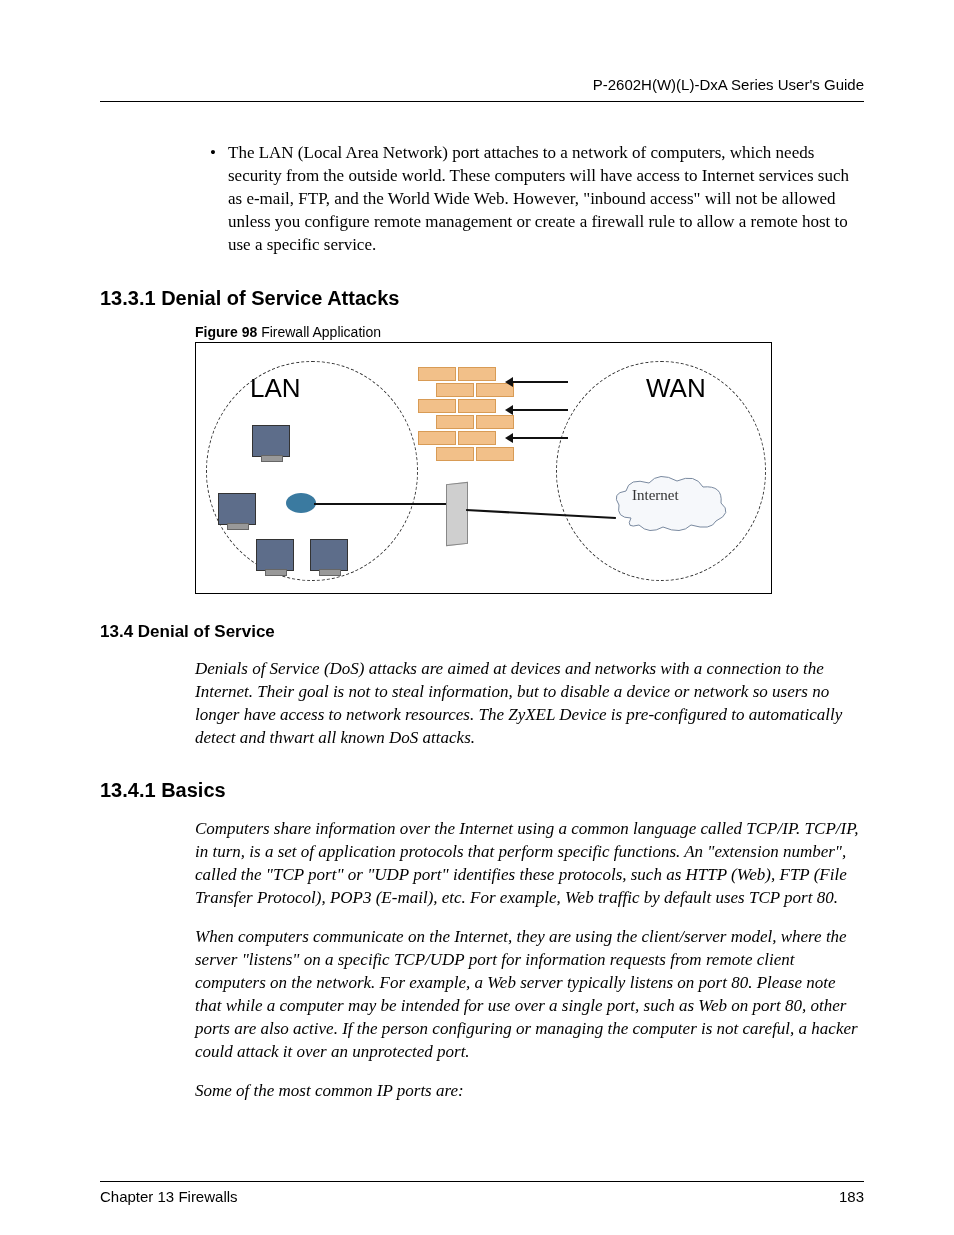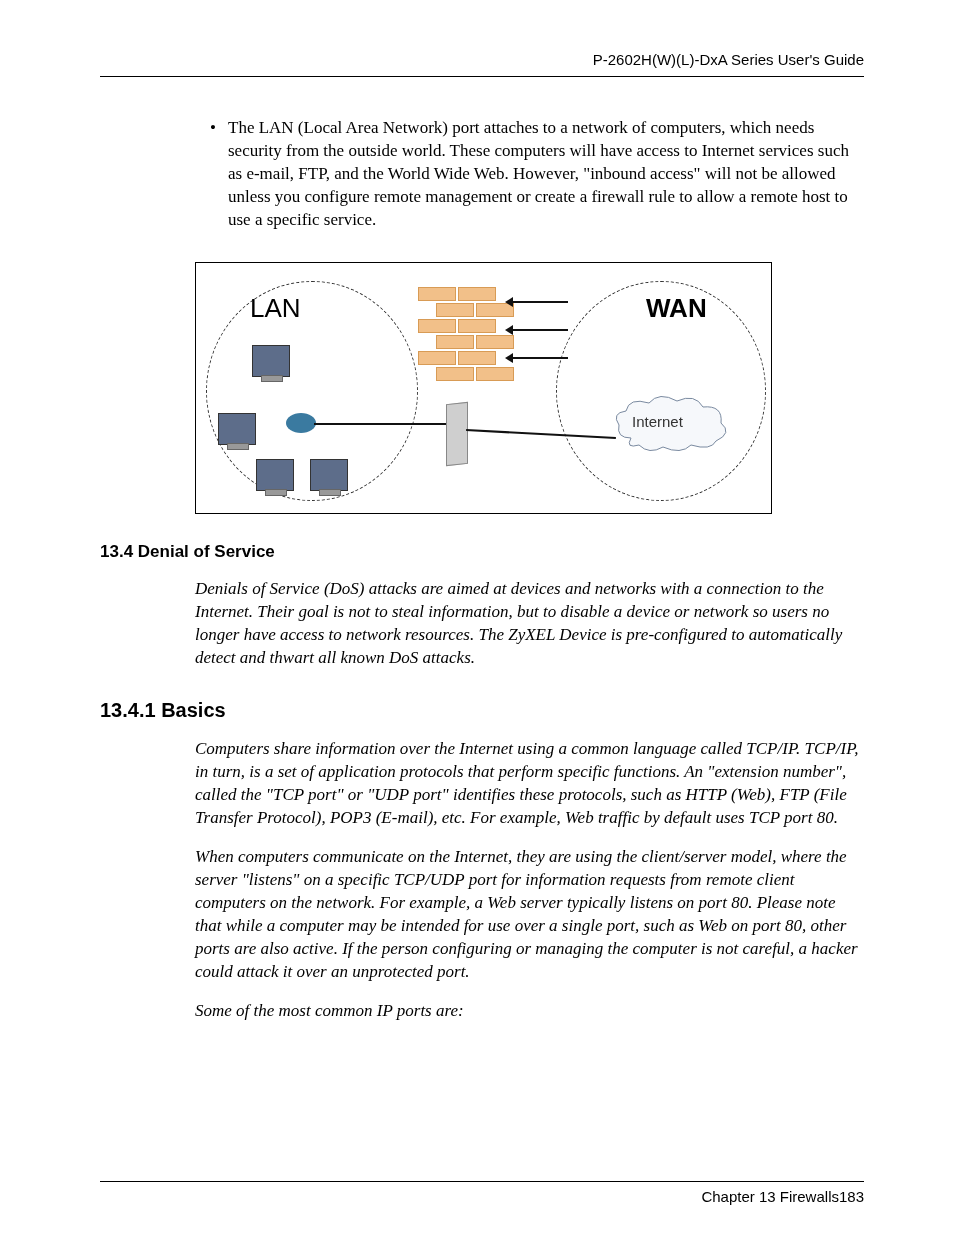--- a/index.html
+++ b/index.html
@@ -5,21 +5,21 @@
   body {
     margin: 0;
     padding: 0;
     font-family: "Times New Roman", Times, serif;
     font-size: 17px;
     color: #000;
     background: #fff;
     width: 954px;
   }
   .page {
-    padding: 51px 90px 30px 100px;
+    padding: 76px 90px 30px 100px;
     box-sizing: border-box;
     width: 954px;
     min-height: 1235px;
     position: relative;
   }
   .header {
     text-align: right;
     font-size: 15px;
     font-family: Arial, Helvetica, sans-serif;
     padding-bottom: 8px;
@@ -64,39 +64,39 @@
     margin-left: 95px;
     margin-top: 16px;
     line-height: 1.35;
     font-style: italic;
   }
   .footer {
     position: absolute;
     left: 100px; right: 90px;
     bottom: 30px;
   }
-  .footer-line { border-top: 1.5px solid #000; padding-top: 6px; display:flex; justify-content:flex-end;
+  .footer-line { border-top: 1.5px solid #000; padding-top: 6px; display:flex; justify-content:space-between;
     font-family: Arial, Helvetica, sans-serif; font-size: 15px;}
   
   .lan-oval, .wan-oval {
     position:absolute; border-radius:50%;
   }
   .lan-oval { left:10px; top:18px; width:210px; height:218px;
     border:1px dashed #333; }
   .wan-oval { left:360px; top:18px; width:208px; height:218px;
     border:1px dashed #333; }
   .lan-label, .wan-label {
     position:absolute; font-family: Arial, sans-serif; font-size:26px; font-weight:400; color:#000;
   }
   .lan-label { left:54px; top:30px; }
-  .wan-label { left:450px; top:30px; font-weight:700;}
+  .wan-label { left:450px; top:30px; font-weight:400;}
   .cloud {
     position:absolute; left:415px; top:130px; width:120px; height:60px;
   }
-  .cloud-label { position:absolute; left:436px; top:150px; font-family: Liberation Sans, sans-serif; font-size:15px; color:#333;}
+  .cloud-label { position:absolute; left:436px; top:144px; font-family: Liberation Serif, serif; font-size:15px; color:#333;}
   .monitor {
     position:absolute; width:36px; height:30px; background:#5d6d8a; border:1px solid #333;
   }
   .monitor::after{content:""; position:absolute; left:8px; bottom:-6px; width:20px; height:5px; background:#999; border:1px solid #666;}
   .router-icon{ position:absolute; left:90px; top:150px; width:30px; height:20px; background:#3a7aa0; border-radius:50%;}
   .modem{position:absolute; left:250px; top:140px; width:20px; height:60px; background:#cfcfcf; border:1px solid #888; transform:skewY(-6deg);}
   .brick-wall{position:absolute; left:222px; top:24px; width:80px;}
   .brick-row{display:flex; gap:2px; margin-bottom:2px;}
   .brick{width:38px; height:14px; background:#f2c089; border:1px solid #d89b55; box-sizing:border-box;}
   .brick.off{transform:translateX(18px);}
@@ -113,21 +113,25 @@
     <span>P-2602H(W)(L)-DxA Series User's Guide</span>
   </div>
 
   <div class="bullet-block">
     <div class="bullet-row">
       <div class="bullet-mark">•</div>
       <div>The LAN (Local Area Network) port attaches to a network of computers, which needs security from the outside world. These computers will have access to Internet services such as e-mail, FTP, and the World Wide Web.  However, "inbound access" will not be allowed unless you configure remote management or create a firewall rule to allow a remote host to use a specific service.</div>
     </div>
   </div>
 
-
+  <h3 class="subsection">13.3.1  Denial of Service Attacks</h3>
+
+  <div class="fig-caption">
+    <b>Figure 98</b><span>   Firewall Application</span>
+  </div>
 
   <div class="figure-box">
     <div class="lan-oval"></div>
     <div class="wan-oval"></div>
     <div class="lan-label">LAN</div>
     <div class="wan-label">WAN</div>
 
     <div class="monitor" style="left:56px; top:82px;"></div>
     <div class="monitor" style="left:22px; top:150px;"></div>
     <div class="monitor" style="left:60px; top:196px;"></div>

